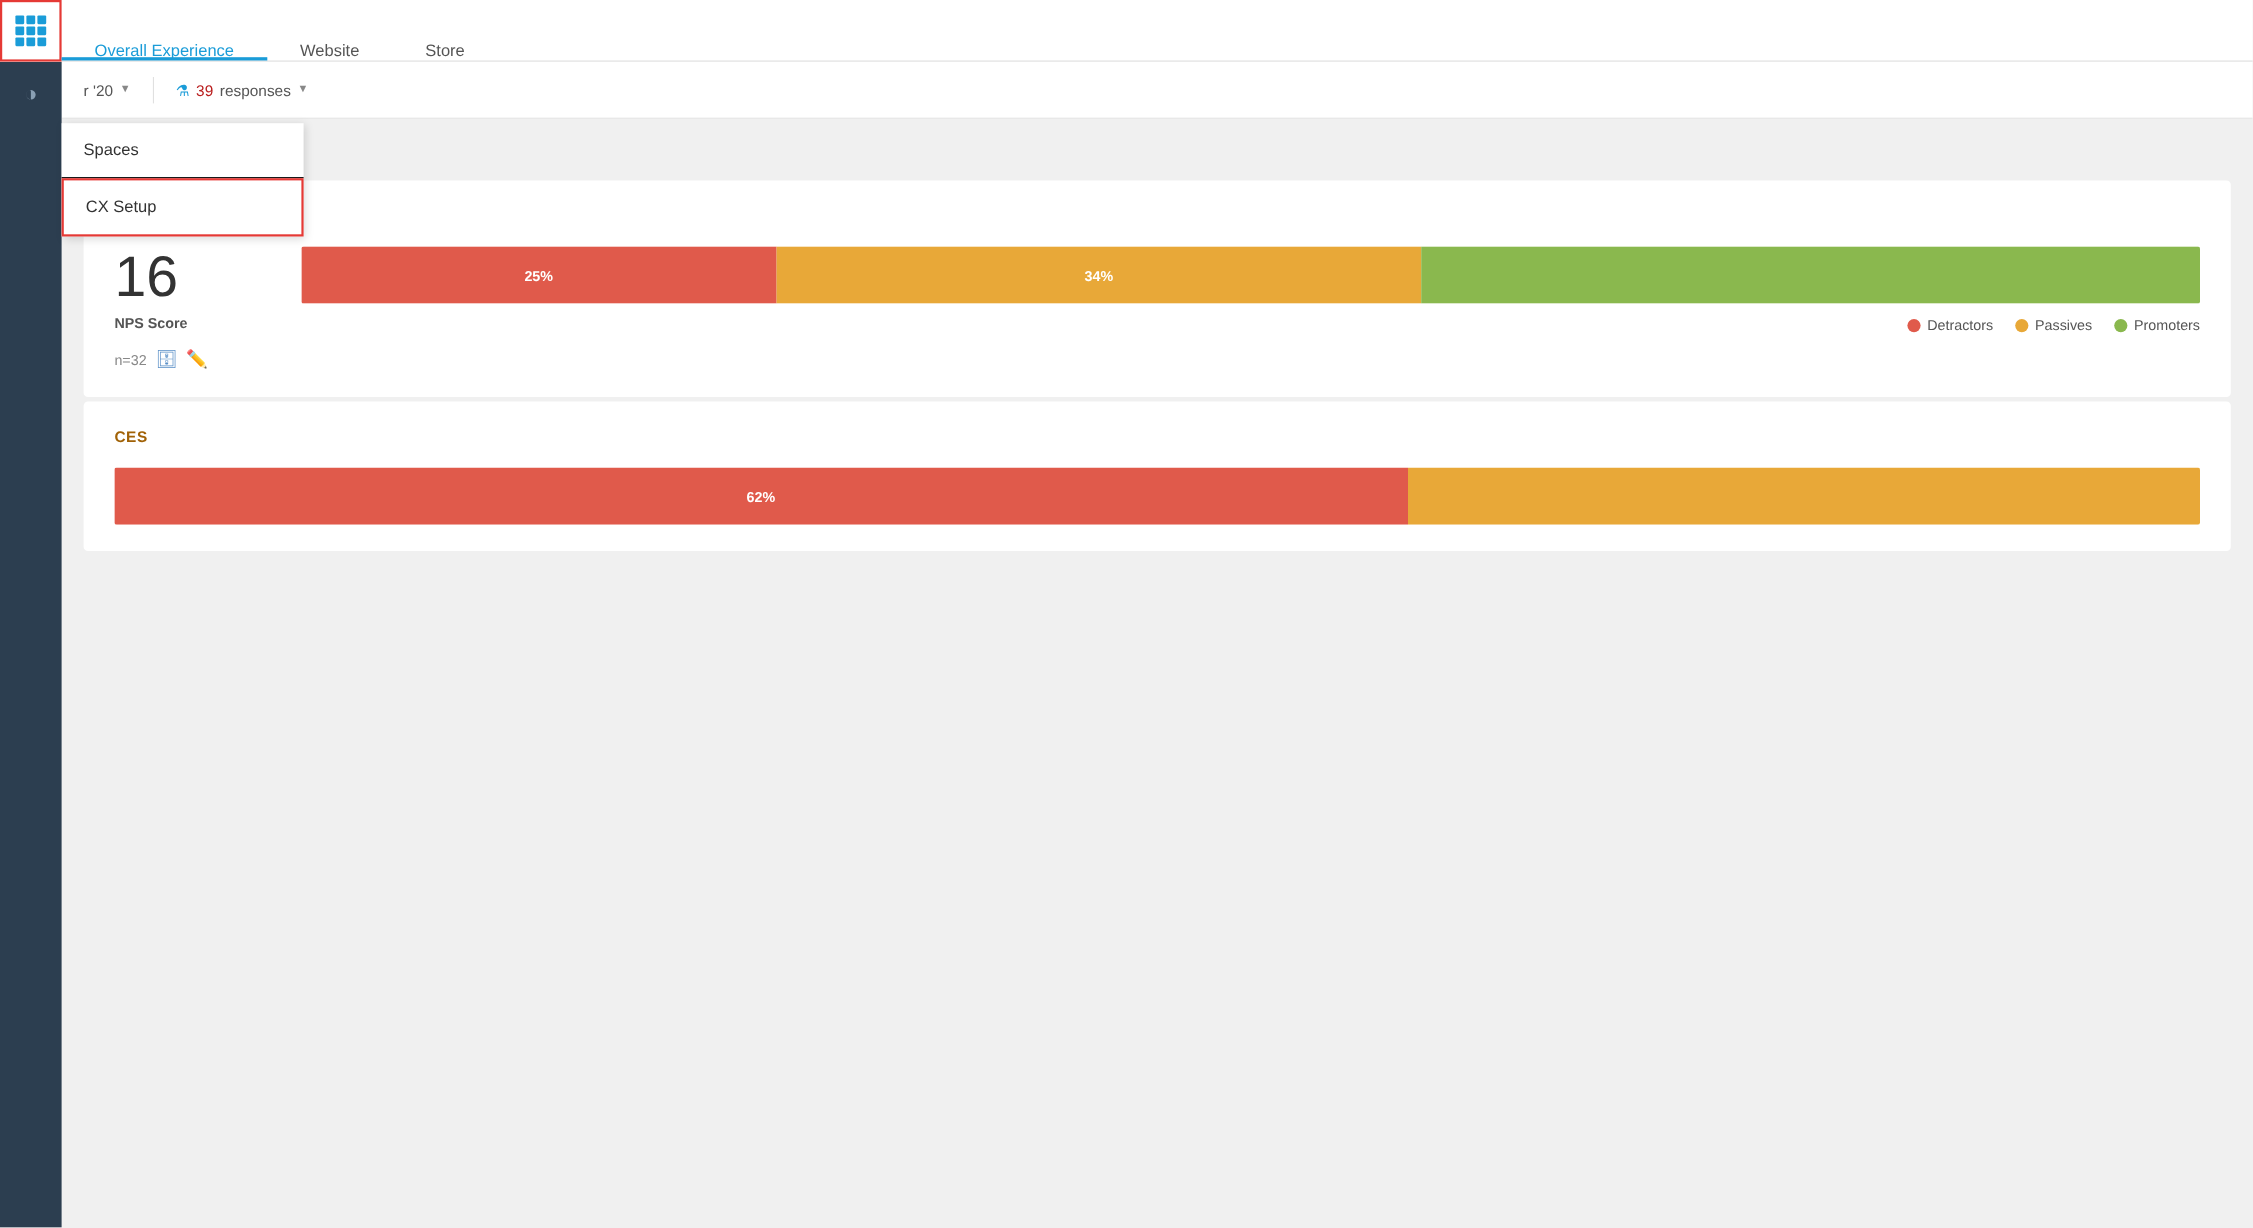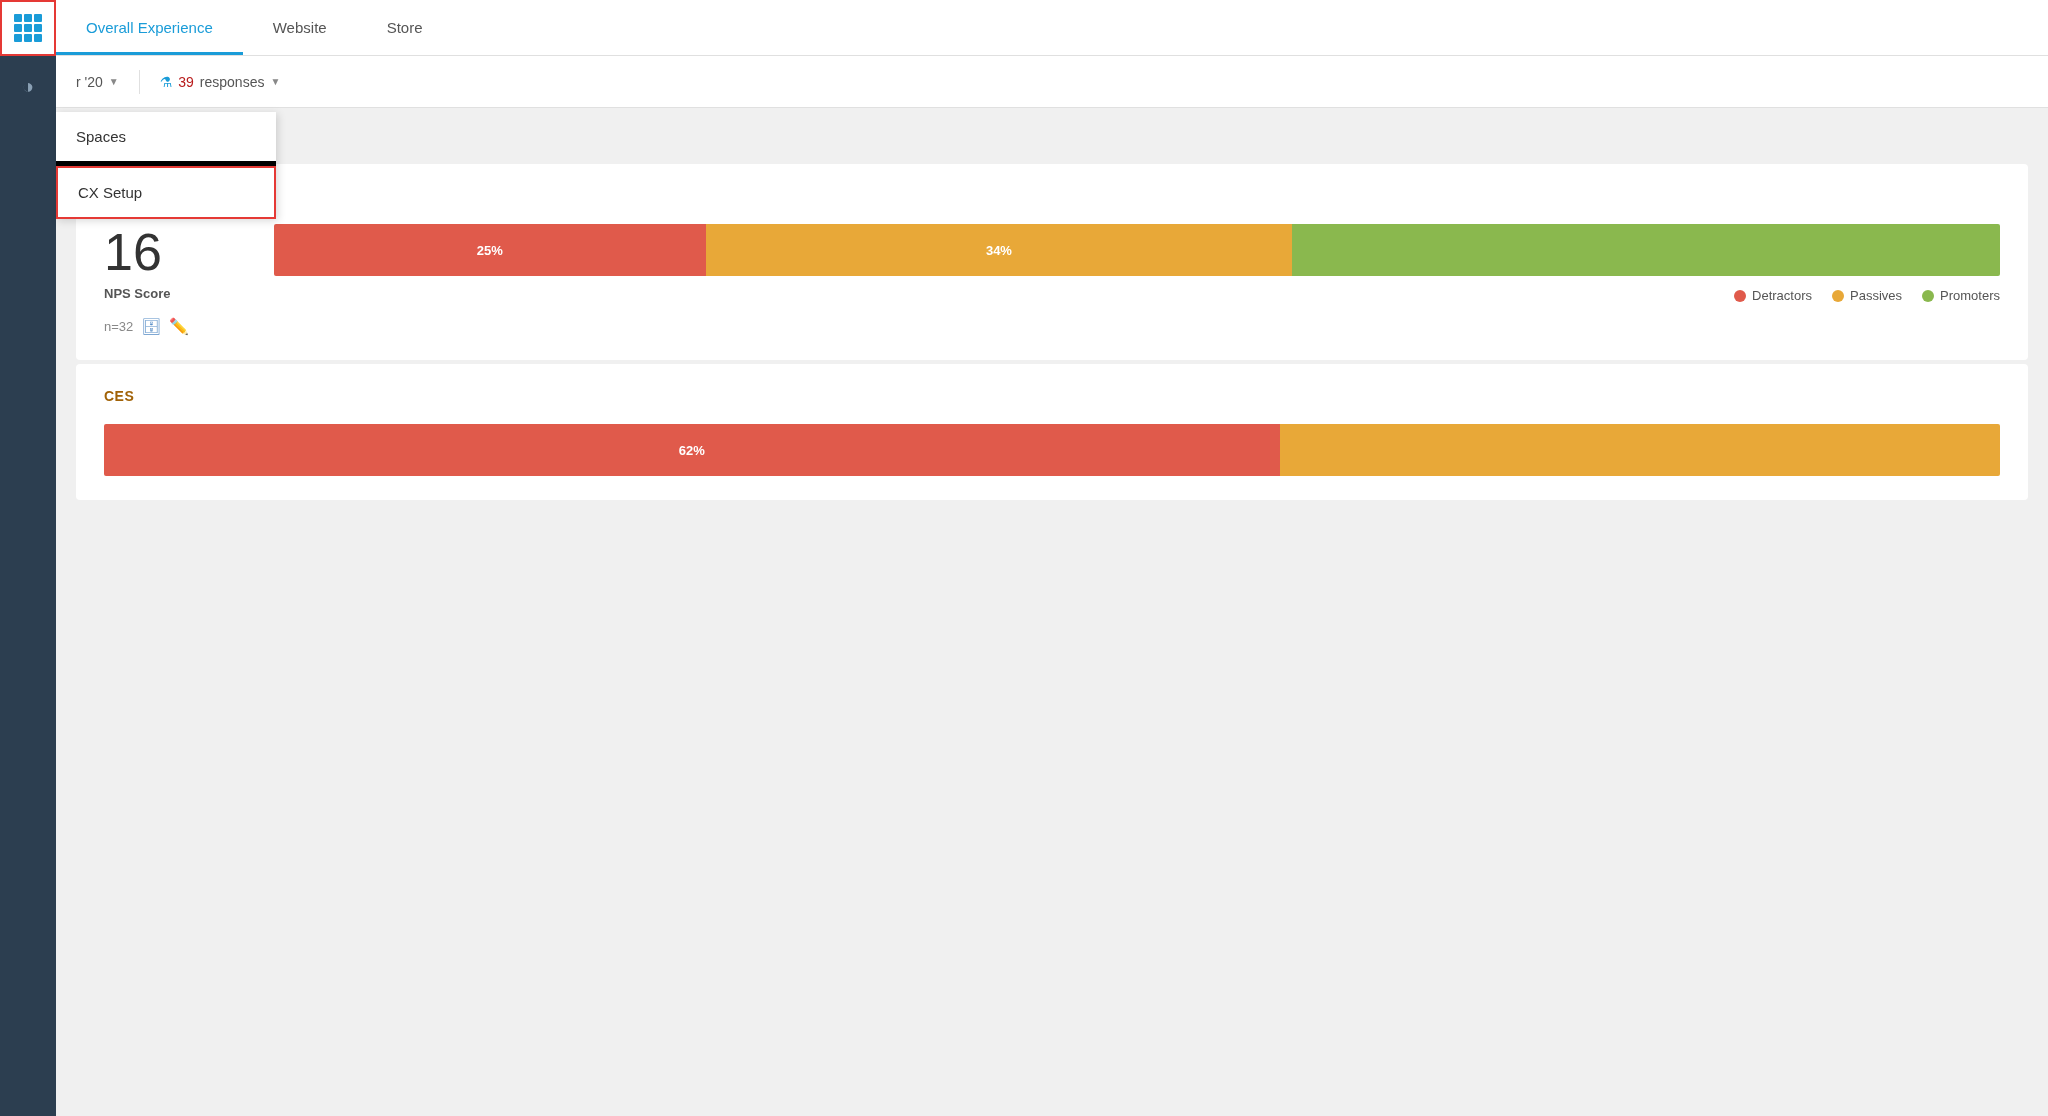--- a/index.html
+++ b/index.html
@@ -39,24 +39,24 @@
       background: #1a9cd8;
       border-radius: 1px;
     }
     .nav-tabs {
       display: flex;
       align-items: center;
       height: 100%;
       flex: 1;
     }
     .nav-tab {
-      padding: 12px 30px;
+      padding: 0 30px;
       height: 100%;
       display: flex;
-      align-items: center;
+      align-items: flex-end;
       font-size: 15px;
       color: #555;
       cursor: pointer;
       position: relative;
       white-space: nowrap;
     }
     .nav-tab.active {
       color: #1a9cd8;
     }
     .nav-tab.active::after {
@@ -97,21 +97,21 @@
       width: 220px;
       background: #fff;
       z-index: 200;
       box-shadow: 2px 2px 8px rgba(0,0,0,0.15);
     }
     .dropdown-item {
       padding: 16px 20px;
       font-size: 15px;
       color: #333;
       cursor: pointer;
-      border-bottom: 5px solid #000000;
+      border-bottom: 1px solid #000000;
     }
     .dropdown-item.highlighted {
       border: 2px solid #e53935;
     }
 
     
     .content-area {
       flex: 1;
       overflow-y: auto;
       background: #f0f0f0;

